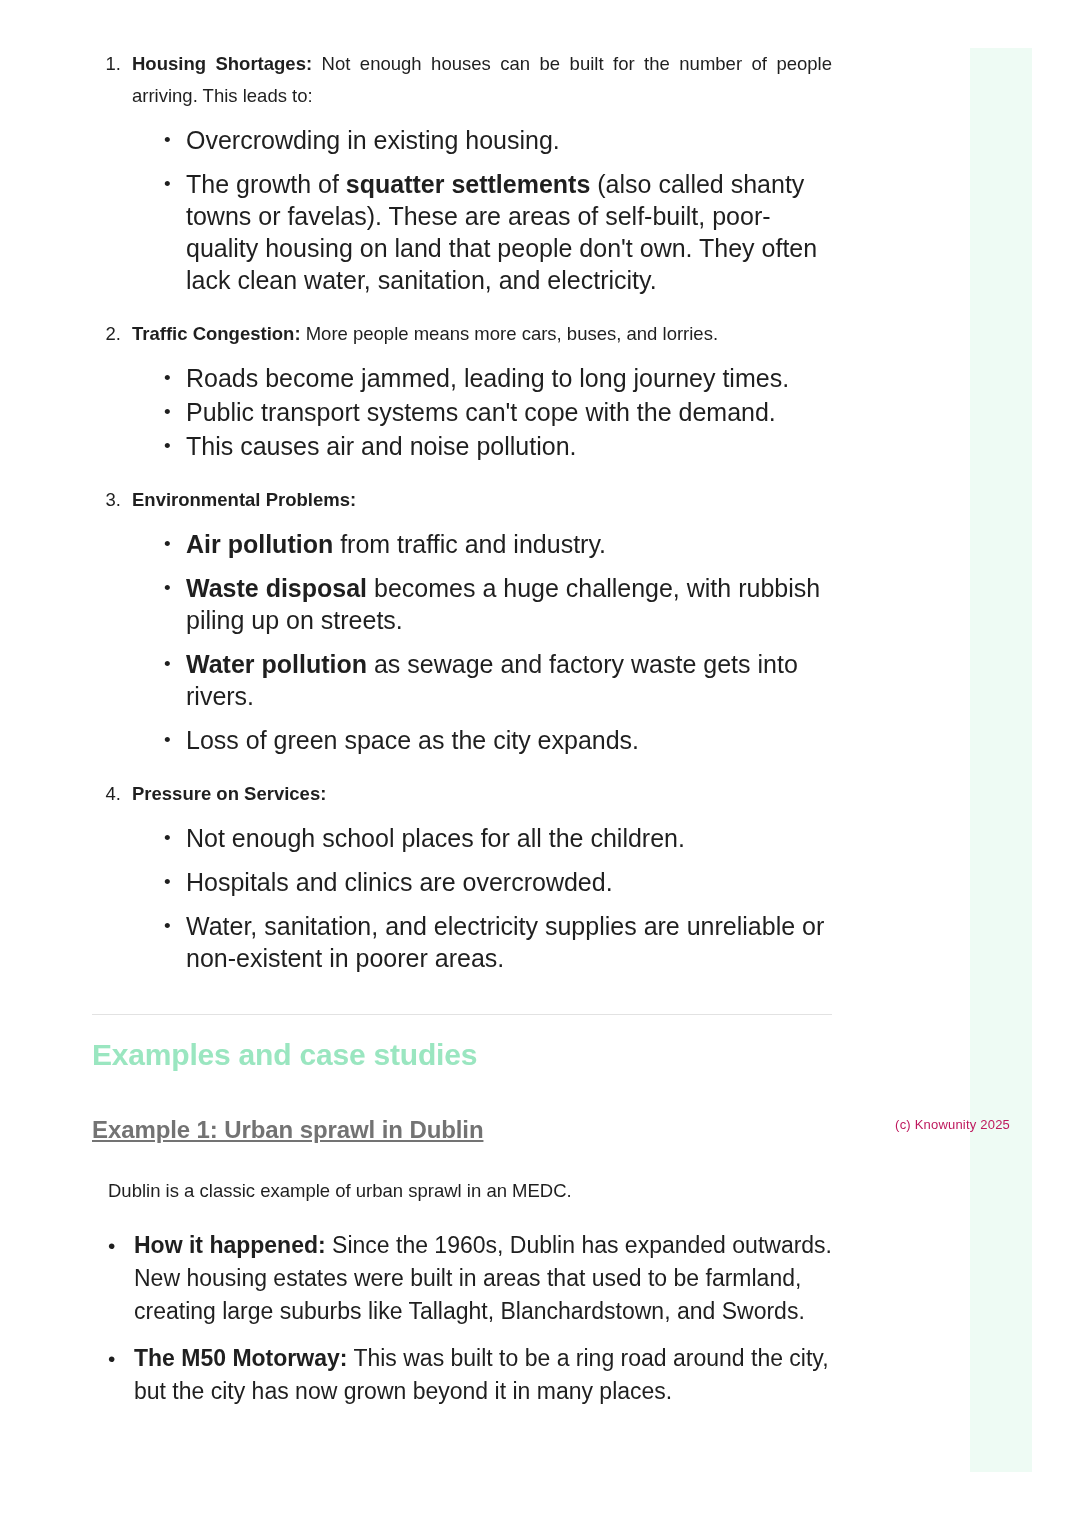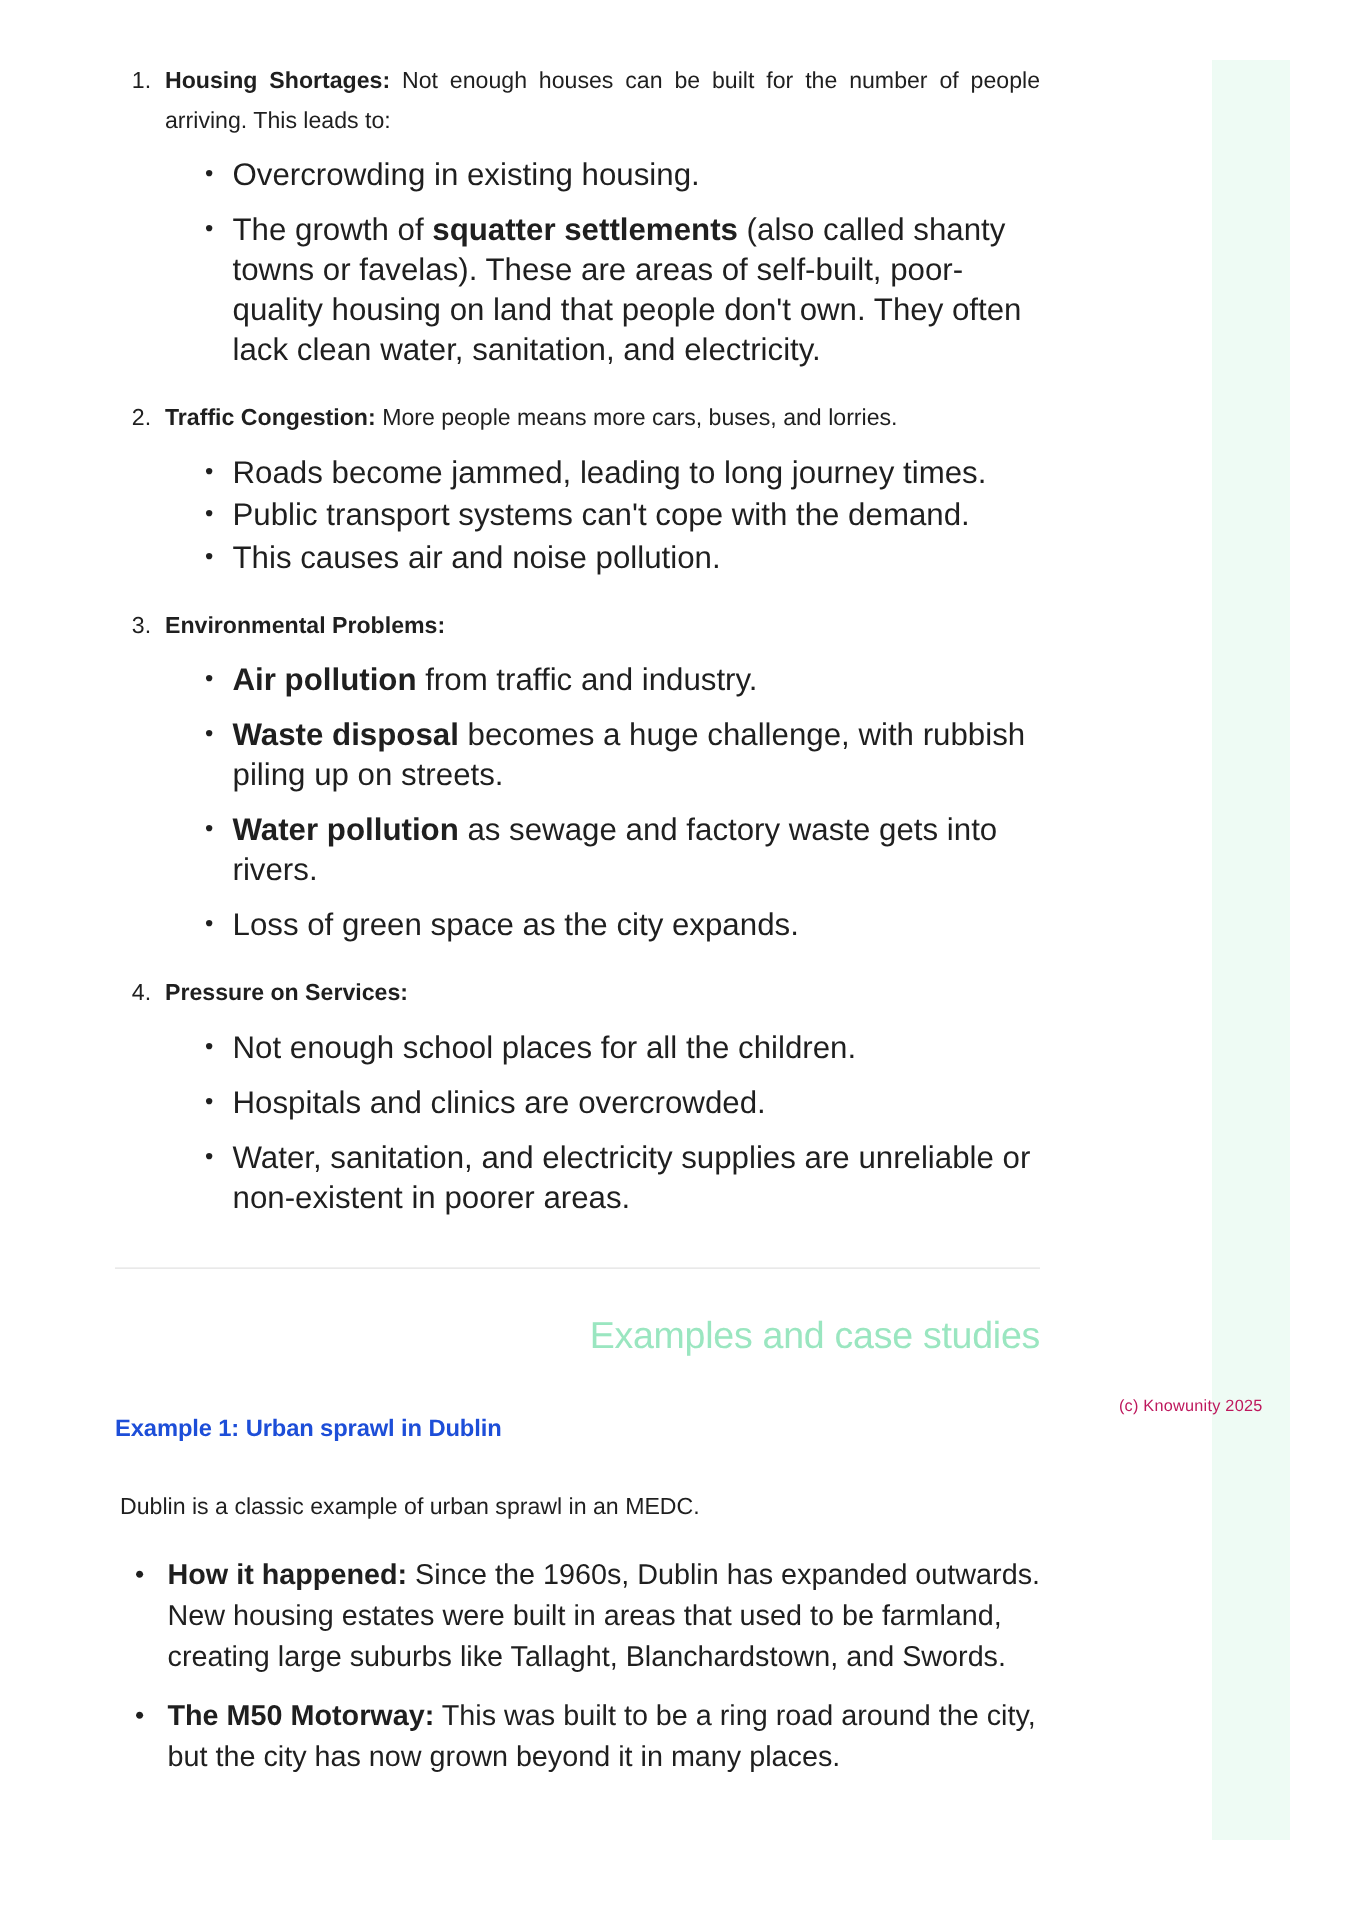--- a/index.html
+++ b/index.html
@@ -102,41 +102,41 @@
   .divider {
     margin: 40px 0 0 0;
     border: none;
     border-top: 1px solid #e2e2e2;
     width: 740px;
   }
 
   h2.section-title {
     font-size: 30px;
     line-height: 40px;
-    font-weight: normal;
+    font-weight: bold;
     color: #9ae6c0;
-    margin: 34px 0 0 0;
+    margin: 20px 0 0 0;
     letter-spacing: -0.2px;
-    text-align: right;
   }
 
   h3.sub-title {
-    font-size: 19px;
+    font-size: 24px;
     line-height: 34px;
     font-weight: bold;
-    color: #1d4ed8;
+    color: #737373;
     margin: 38px 0 0 0;
     letter-spacing: -0.1px;
+    text-decoration: underline;
   }
 
   p.body-text {
     font-size: 18.5px;
     line-height: 32px;
     color: #1f1f1f;
-    margin: 28px 0 0 4px;
+    margin: 28px 0 0 16px;
   }
 
   ul.plain-list {
     margin: 22px 0 0 0;
     padding: 0 0 0 10px;
     list-style: none;
   }
   ul.plain-list > li {
     position: relative;
     font-size: 23px;

